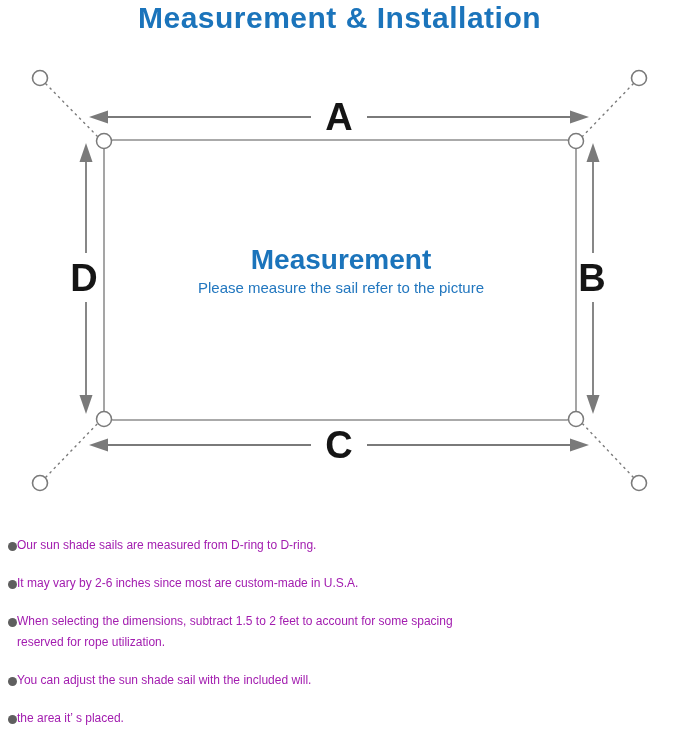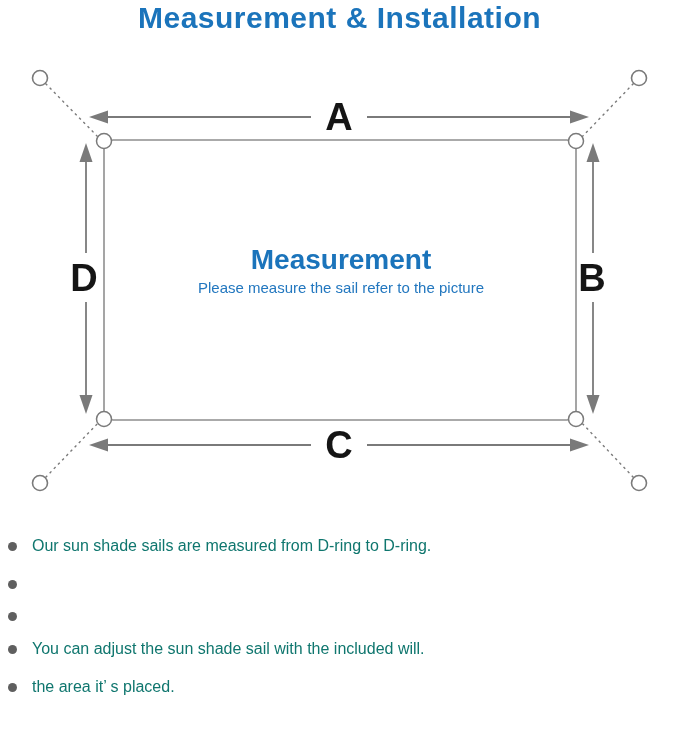--- a/index.html
+++ b/index.html
@@ -72,24 +72,23 @@
   }
   .bullet-dot {
     flex: 0 0 auto;
     width: 9px;
     height: 9px;
     border-radius: 50%;
     background: #5f5f5f;
     margin-top: 6.5px;
   }
   .bullet-text {
-    margin-left: 15px;
-    font-size: 16px;
+    font-size: 12px;
     line-height: 21px;
-    color: #0f766e;
+    color: #a21caf;
   }
   .bullet-text .line { white-space: nowrap; }
 </style>
 </head>
 <body>
 
 <div id="page">
 
   <div class="page-title">Measurement &amp; Installation</div>
 
@@ -152,24 +151,31 @@
 
     <div class="bullet-row">
       <span class="bullet-dot"></span>
       <div class="bullet-text">
         <div class="line">Our sun shade sails are measured from D-ring to D-ring.</div>
       </div>
     </div>
 
     <div class="bullet-row">
       <span class="bullet-dot"></span>
+      <div class="bullet-text">
+        <div class="line">It may vary by 2-6 inches since most are custom-made in U.S.A.</div>
+      </div>
     </div>
 
     <div class="bullet-row">
       <span class="bullet-dot"></span>
+      <div class="bullet-text">
+        <div class="line">When selecting the dimensions, subtract 1.5 to 2 feet to account for some spacing</div>
+        <div class="line">reserved for rope utilization.</div>
+      </div>
     </div>
 
     <div class="bullet-row">
       <span class="bullet-dot"></span>
       <div class="bullet-text">
         <div class="line">You can adjust the sun shade sail with the included will.</div>
       </div>
     </div>
 
     <div class="bullet-row">

